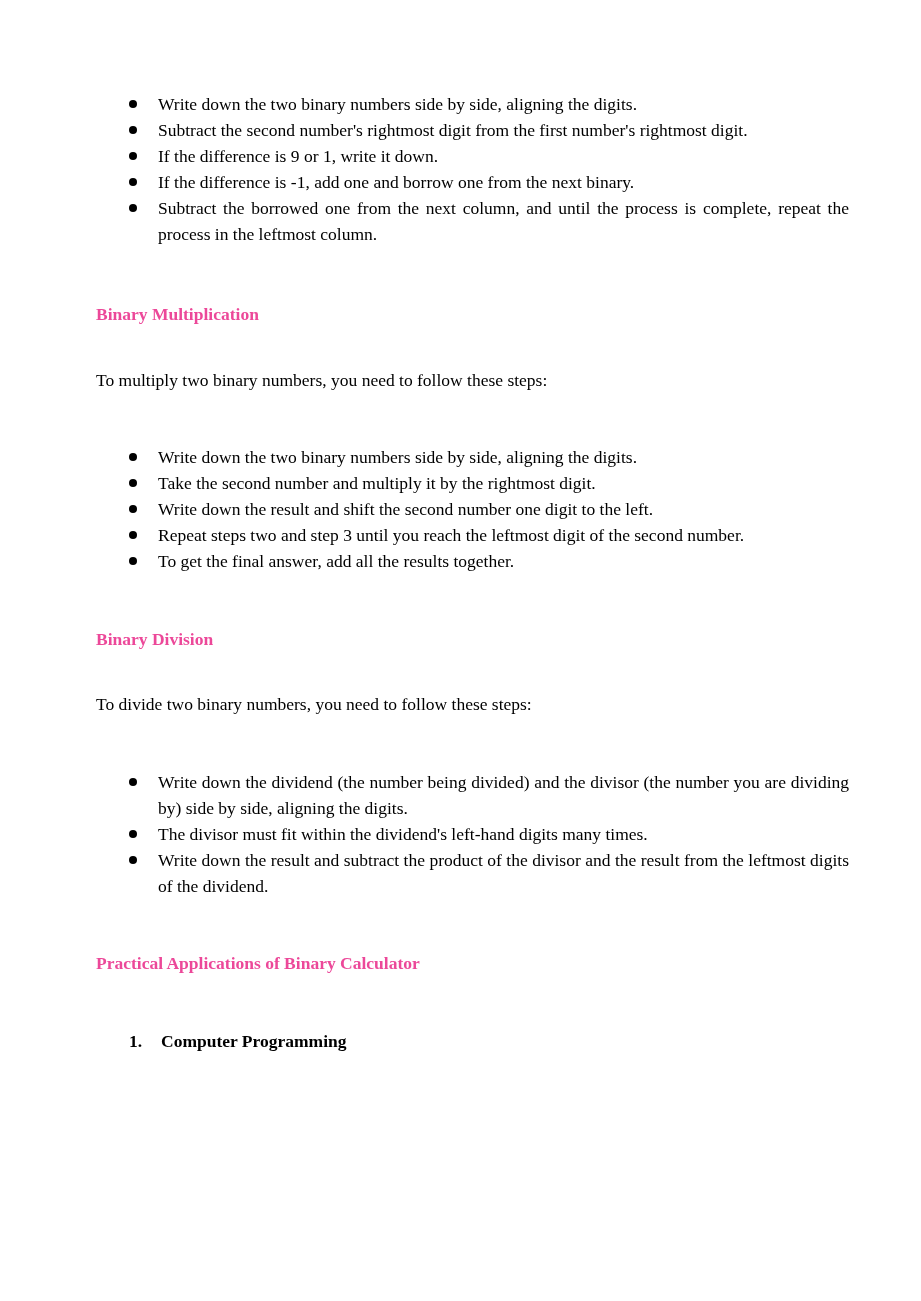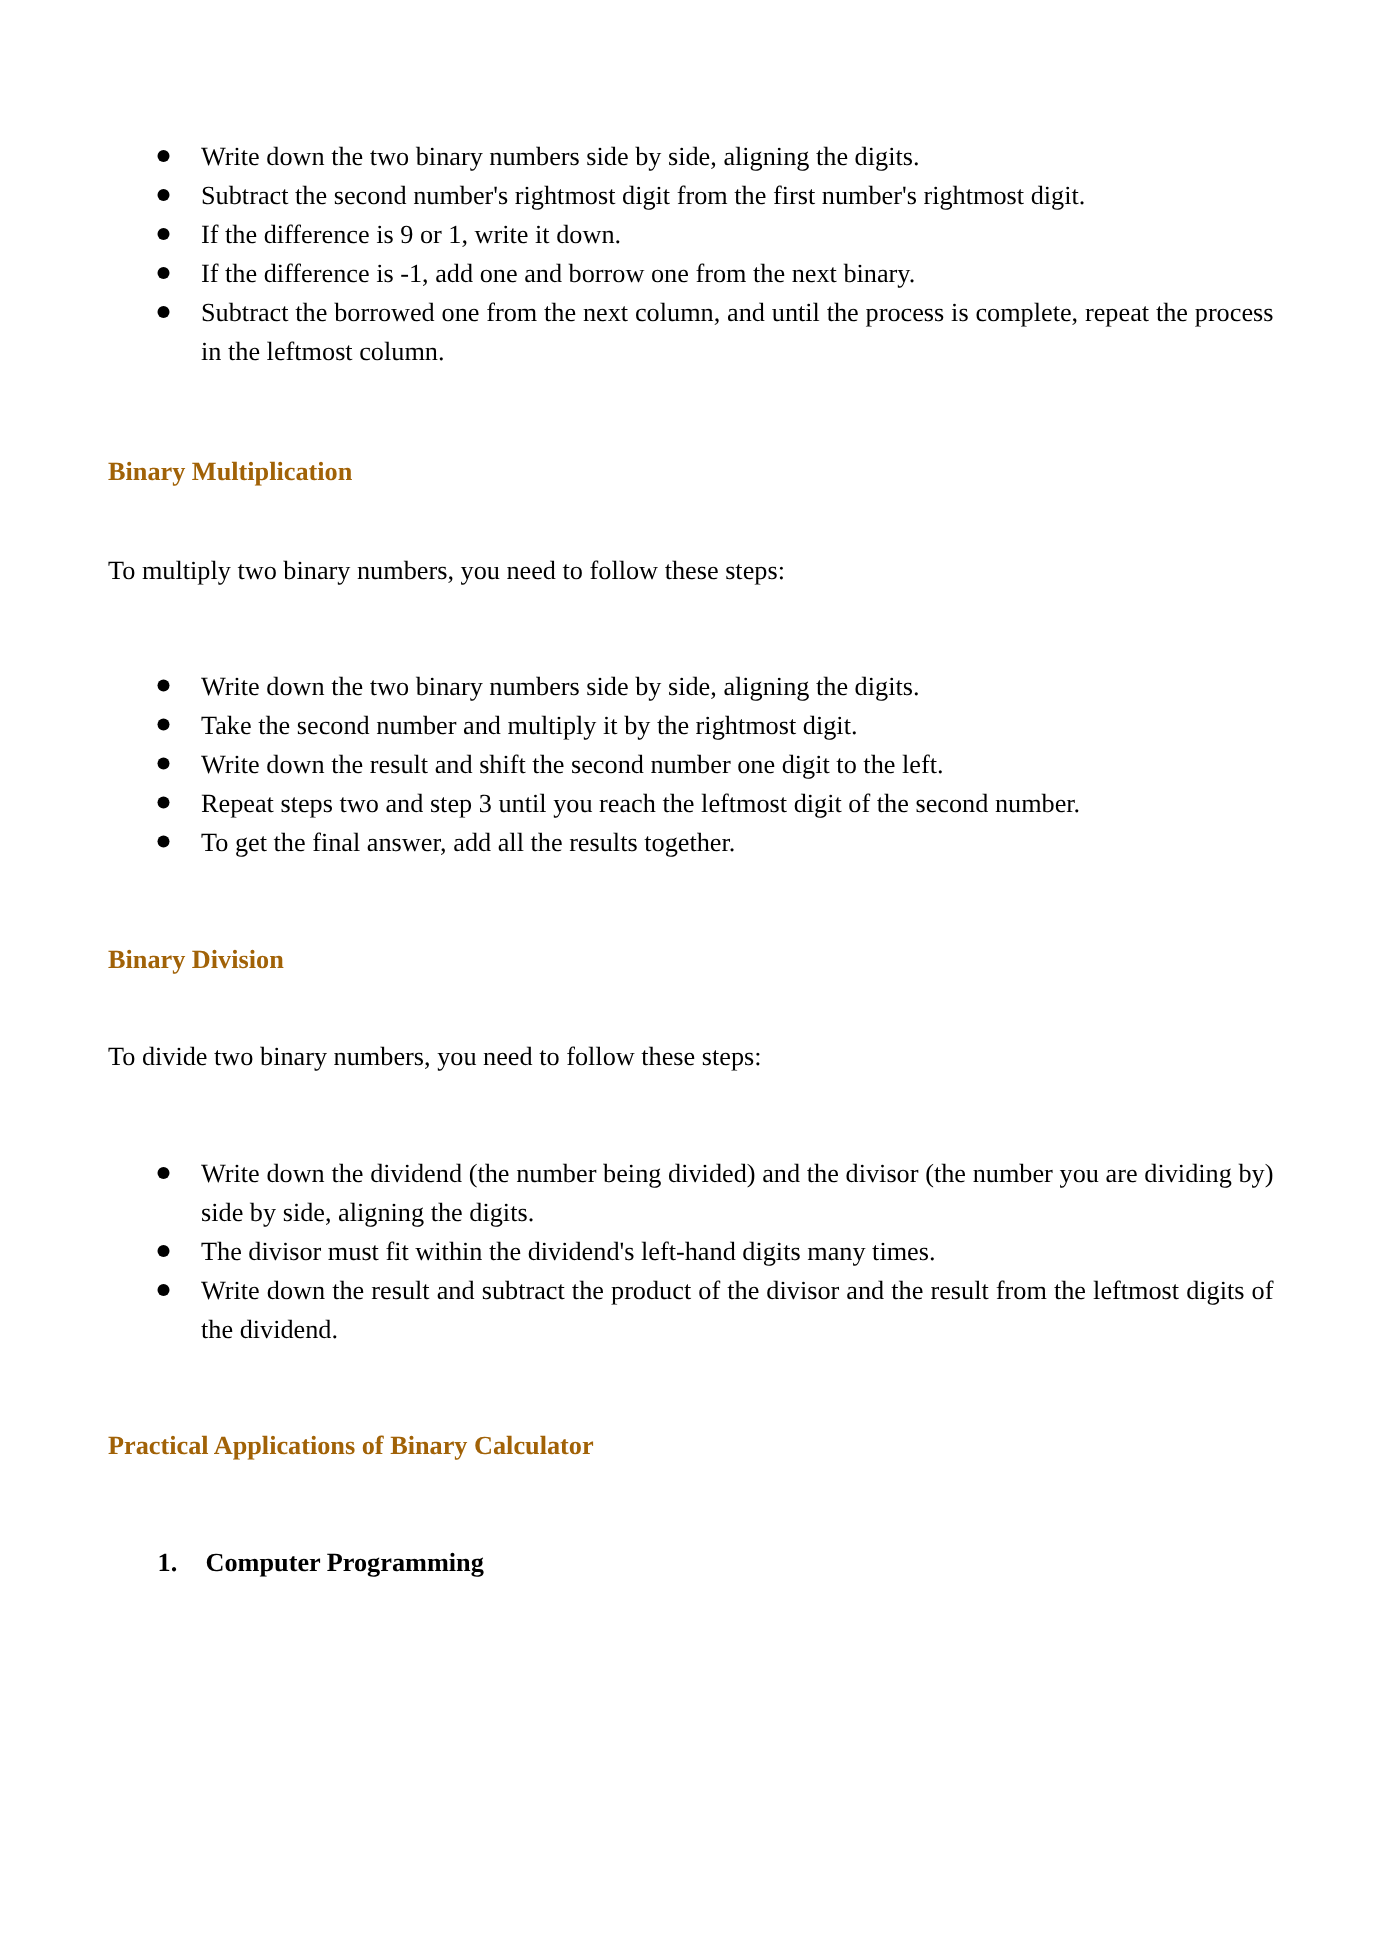--- a/index.html
+++ b/index.html
@@ -6,32 +6,32 @@
     margin: 0;
     padding: 0;
     background: #ffffff;
   }
   .page {
     position: relative;
     width: 921px;
     height: 1301px;
     background: #ffffff;
     box-sizing: border-box;
-    padding: 91px 72px 0 72px;
+    padding: 91px 72px 0 96px;
     font-family: "Liberation Serif", serif;
     font-size: 17.5px;
     line-height: 26px;
     color: #000000;
     overflow: hidden;
   }
   .doc-heading {
     font-size: 17.5px;
     line-height: 26px;
     font-weight: bold;
-    color: #a16207;
+    color: #ec4899;
     margin: 0;
   }
   .h-mult { margin-top: 54px; }
   .h-div  { margin-top: 52px; }
   .h-app  { margin-top: 51px; }
 
   .doc-para {
     margin: 0;
     text-align: justify;
   }

